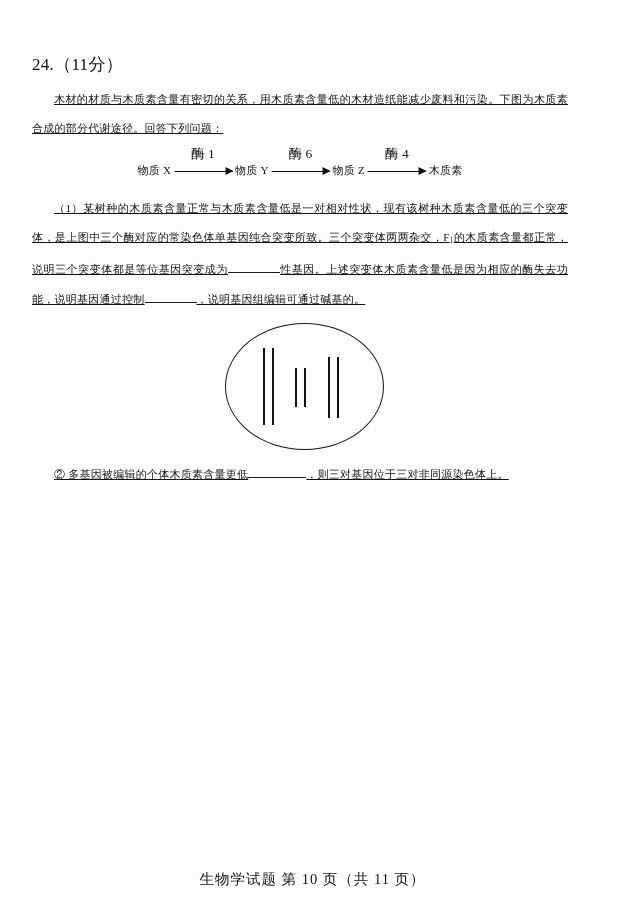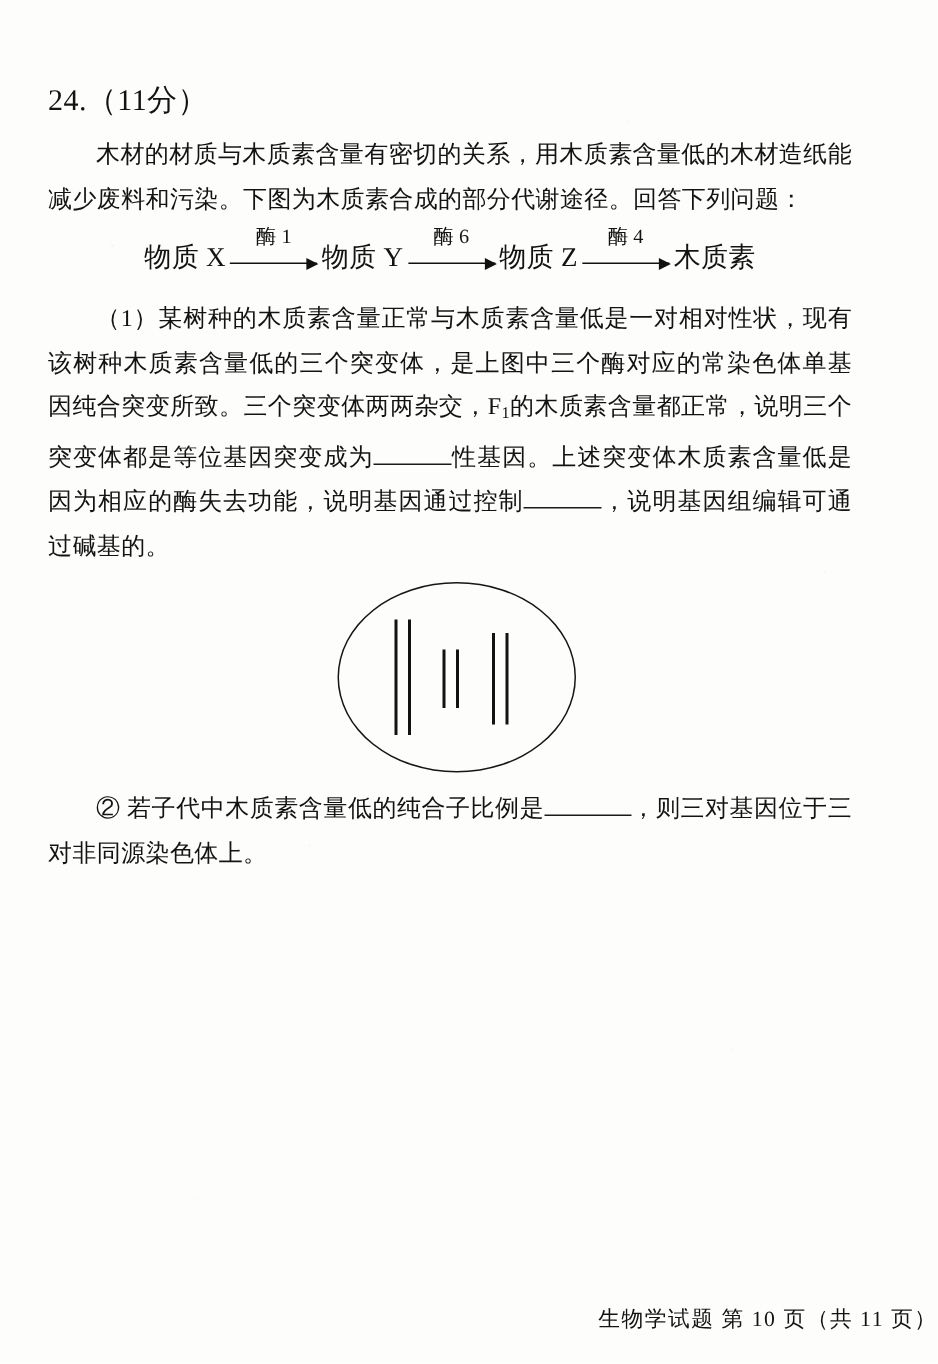--- a/index.html
+++ b/index.html
@@ -38,33 +38,34 @@
   }
 
   .content {
     position: absolute;
     left: 32px;
     top: 52px;
     width: 536px;
   }
 
   .q-head {
-    font-size: 20px;
+    font-size: 17px;
     letter-spacing: .3px;
     margin: 0 0 7px 0;
     line-height: 1.5;
   }
 
   p.body-text {
     margin: 0;
-    font-size: 16px;
+    font-size: 11px;
     line-height: 29.5px;
     text-align: justify;
     text-justify: inter-ideograph;
     letter-spacing: .25px;
+    text-decoration: underline;
   }
   p.indent { text-indent: 2em; }
 
   .blank {
     display: inline-block;
     border-bottom: 1px solid #1a1a1a;
     vertical-align: baseline;
   }
   .blank.w-sm { width: 52px; }
   .blank.w-md { width: 58px; }
@@ -80,21 +81,21 @@
   .pathway-inner {
     position: absolute;
     left: 50%;
     transform: translateX(-50%);
     top: 0;
     display: flex;
     align-items: flex-end;
     white-space: nowrap;
   }
   .node {
-    font-size: 18px;
+    font-size: 11px;
     line-height: 1;
     padding-bottom: 2px;
     letter-spacing: .2px;
     font-family: Liberation Serif, serif;
   }
   .step {
     position: relative;
     width: 62px;
     height: 30px;
     margin: 0 1px;
@@ -146,21 +147,21 @@
     width: 1.9px;
     background: #121212;
   }
 
   
   .footer {
     position: absolute;
     left: 0;
     right: 0;
     top: 870px;
-    text-align: right;
+    text-align: center;
     font-size: 14.5px;
     letter-spacing: 1px;
   }
 </style>
 </head>
 <body>
 
 <div class="page"></div>
 <div class="scan-noise"></div>
 
@@ -200,19 +201,19 @@
     <div class="cell"></div>
   <div class="chrom" style="left: 231px; top: 28px; height: 77px;"></div>
       <div class="chrom" style="left: 240px; top: 28px; height: 77px;"></div>
       <div class="chrom" style="left: 263px; top: 48px; height: 39px;"></div>
       <div class="chrom" style="left: 272px; top: 48px; height: 39px;"></div>
       <div class="chrom" style="left: 296px; top: 37px; height: 61px;"></div>
       <div class="chrom" style="left: 305px; top: 37px; height: 61px;"></div>
     </div>
 
   <p class="body-text indent">
-    <span>②  若子代中木质素含量低的纯合子比例是</span><span class="blank w-md"></span><span>，则三对基因位于三对非同源染色体上。</span>
+    <span>②  多基因被编辑的个体木质素含量更低</span><span class="blank w-md"></span><span>，则三对基因位于三对非同源染色体上。</span>
   </p>
 
 
 </div>
 
 <div class="footer">生物学试题  第 10 页（共 11 页）</div>
 
 </body></html>

